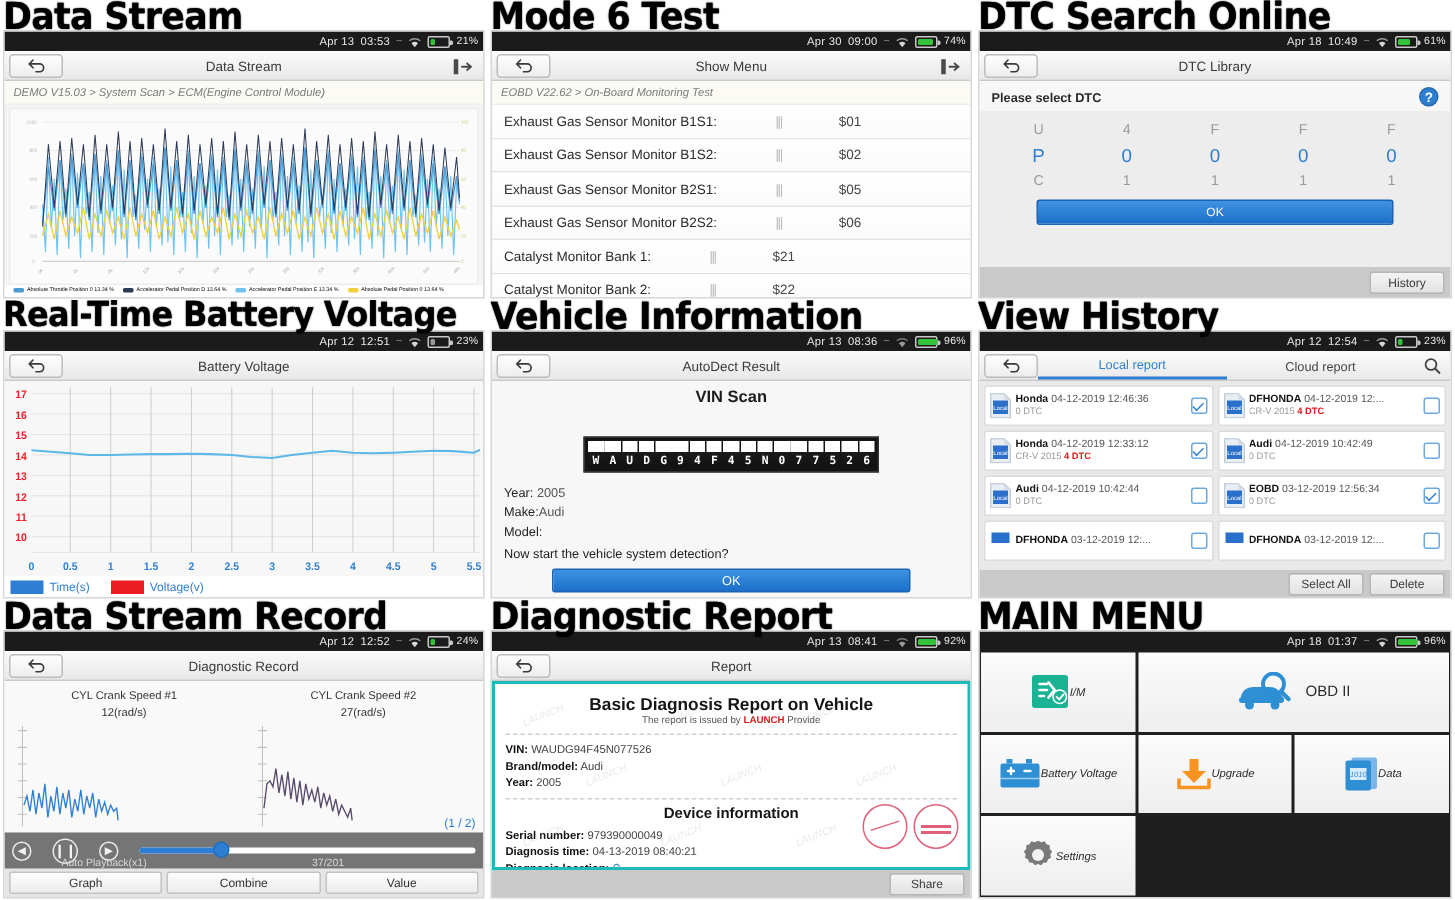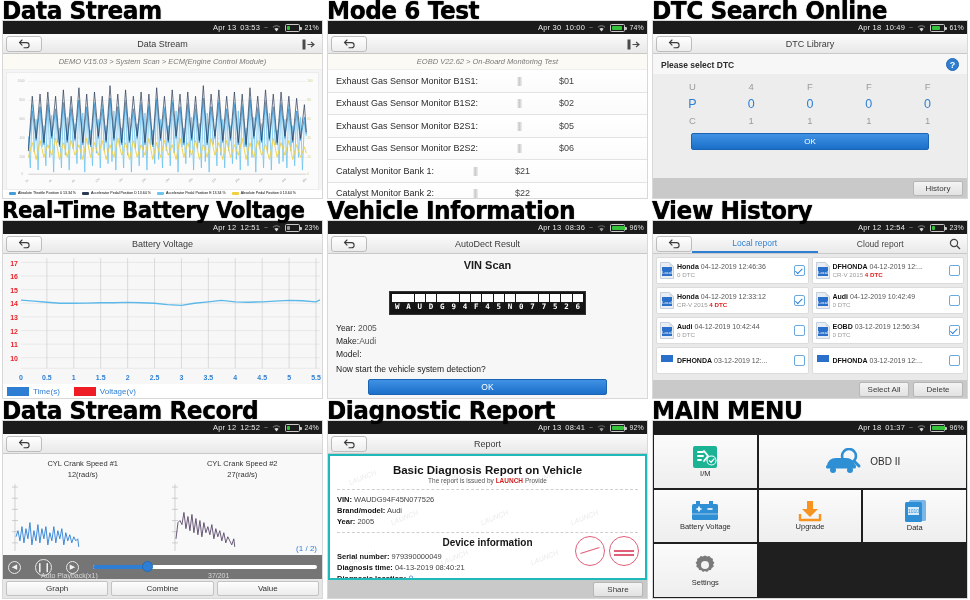--- a/index.html
+++ b/index.html
@@ -99,21 +99,20 @@
     position: absolute; right: 4px; top: 3px;
     width: 20px; height: 14px;
     display: flex; align-items: center; justify-content: center;
   }
 
   
   .crumb {
     font-size: 7.5px; font-style: italic; color: #7a7a7a;
     padding: 3px 6px; background: #fbfaf5;
     border-bottom: 1px solid #eee;
-    text-align: center;
   }
 
   
   .ds-chart {
     flex: 1; position: relative; background: #fafafa;
     margin: 2px 3px 0 3px; border: 1px solid #ececec;
   }
   .ds-chart svg { display: block; width: 100%; height: 100%; }
   .ds-legend {
     padding: 1px 6px 2px 6px; background: #fff;
@@ -338,21 +337,21 @@
     grid-template-columns: 1fr 1fr 1fr;
     grid-template-rows: 1fr 1fr 1fr;
     gap: 2px; background: #1f1f1f; padding: 1px;
   }
   .mm-tile {
     background: linear-gradient(#fbfbfb, #eeeeee);
     display: flex; align-items: center; justify-content: center;
     gap: 8px; position: relative;
   }
   .mm-tile.wide { grid-column: span 2; }
-  .mm-tile.stack { flex-direction: column; gap: 0; }
+  .mm-tile.stack { flex-direction: row; gap: 0; font-style: italic; }
   .mm-label { font-size: 10px; color: #2b2b2b; }
   .mm-tile.stack .mm-label { font-size: 7.5px; }
   .mm-ico { display: flex; align-items: center; justify-content: center; }
 </style>
 </head>
 <body>
 
 <div class="grid">
 
   <div class="cell">
@@ -464,39 +463,40 @@
           </div>
       </div>
     </div>
   </div>
 
   <div class="cell">
     <div class="caption">Mode 6 Test</div>
     <div class="device">
       <div class="statusbar">
         <span class="sb-date">Apr 30</span>
-        <span class="sb-time">10:00</span>
+        <span class="sb-time">09:00</span>
         <span class="sb-tilde">~</span>
         <span class="wifi">
             <svg viewBox="0 0 10 9">
               <path d="M5 8.4 L2.6 5.4 A3.6 3.6 0 0 1 7.4 5.4 Z" fill="#d8d8d8"></path>
               <path d="M1 3.6 A5.8 5.8 0 0 1 9 3.6" stroke="#9a9a9a" stroke-width="1" fill="none"></path>
             </svg>
           </span>
         <span class="batt">
             <i style="width:9.6px"></i>
           </span>
         <span class="sb-pct">74%</span>
       </div>
       <div class="titlebar">
         <div class="backbtn">
           <svg width="13" height="10" viewBox="0 0 13 10">
               <path d="M4 1 L1.5 3.6 L4 6.2 M1.8 3.6 H8.5 a2.6 2.6 0 0 1 0 5.2 H6" stroke="#3a3a3a" stroke-width="1.1" fill="none" stroke-linecap="round"></path>
             </svg>
         </div>
+        <div class="ttl">Show Menu</div>
         <div class="exitbtn">
           <svg width="13" height="11" viewBox="0 0 13 11">
               <rect x="0.5" y="0.5" width="3" height="10" fill="#4a4a4a"></rect>
               <path d="M5.5 5.5 H11.5 M9 3 L12 5.5 L9 8" stroke="#4a4a4a" stroke-width="1.2" fill="none"></path>
             </svg>
         </div>
       </div>
       <div class="crumb">EOBD V22.62 &gt; On-Board Monitoring Test</div>
       <div class="m6list">
         <div class="m6row">
@@ -918,20 +918,21 @@
             <i style="width:3.1px"></i>
           </span>
         <span class="sb-pct">24%</span>
       </div>
       <div class="titlebar">
         <div class="backbtn">
           <svg width="13" height="10" viewBox="0 0 13 10">
               <path d="M4 1 L1.5 3.6 L4 6.2 M1.8 3.6 H8.5 a2.6 2.6 0 0 1 0 5.2 H6" stroke="#3a3a3a" stroke-width="1.1" fill="none" stroke-linecap="round"></path>
             </svg>
         </div>
+        <div class="ttl">Diagnostic Record</div>
       </div>
       <div class="dr-body">
         <div class="dr-half">
           <div class="dr-ttl">
             <div>CYL Crank Speed #1</div>
             <div>12(rad/s)</div>
           </div>
           <div class="dr-graph">
             <svg viewBox="0 0 150 70" preserveAspectRatio="none">
               <line x1="6" y1="2" x2="6" y2="68" stroke="#bfbfbf" stroke-width="0.7"></line>

